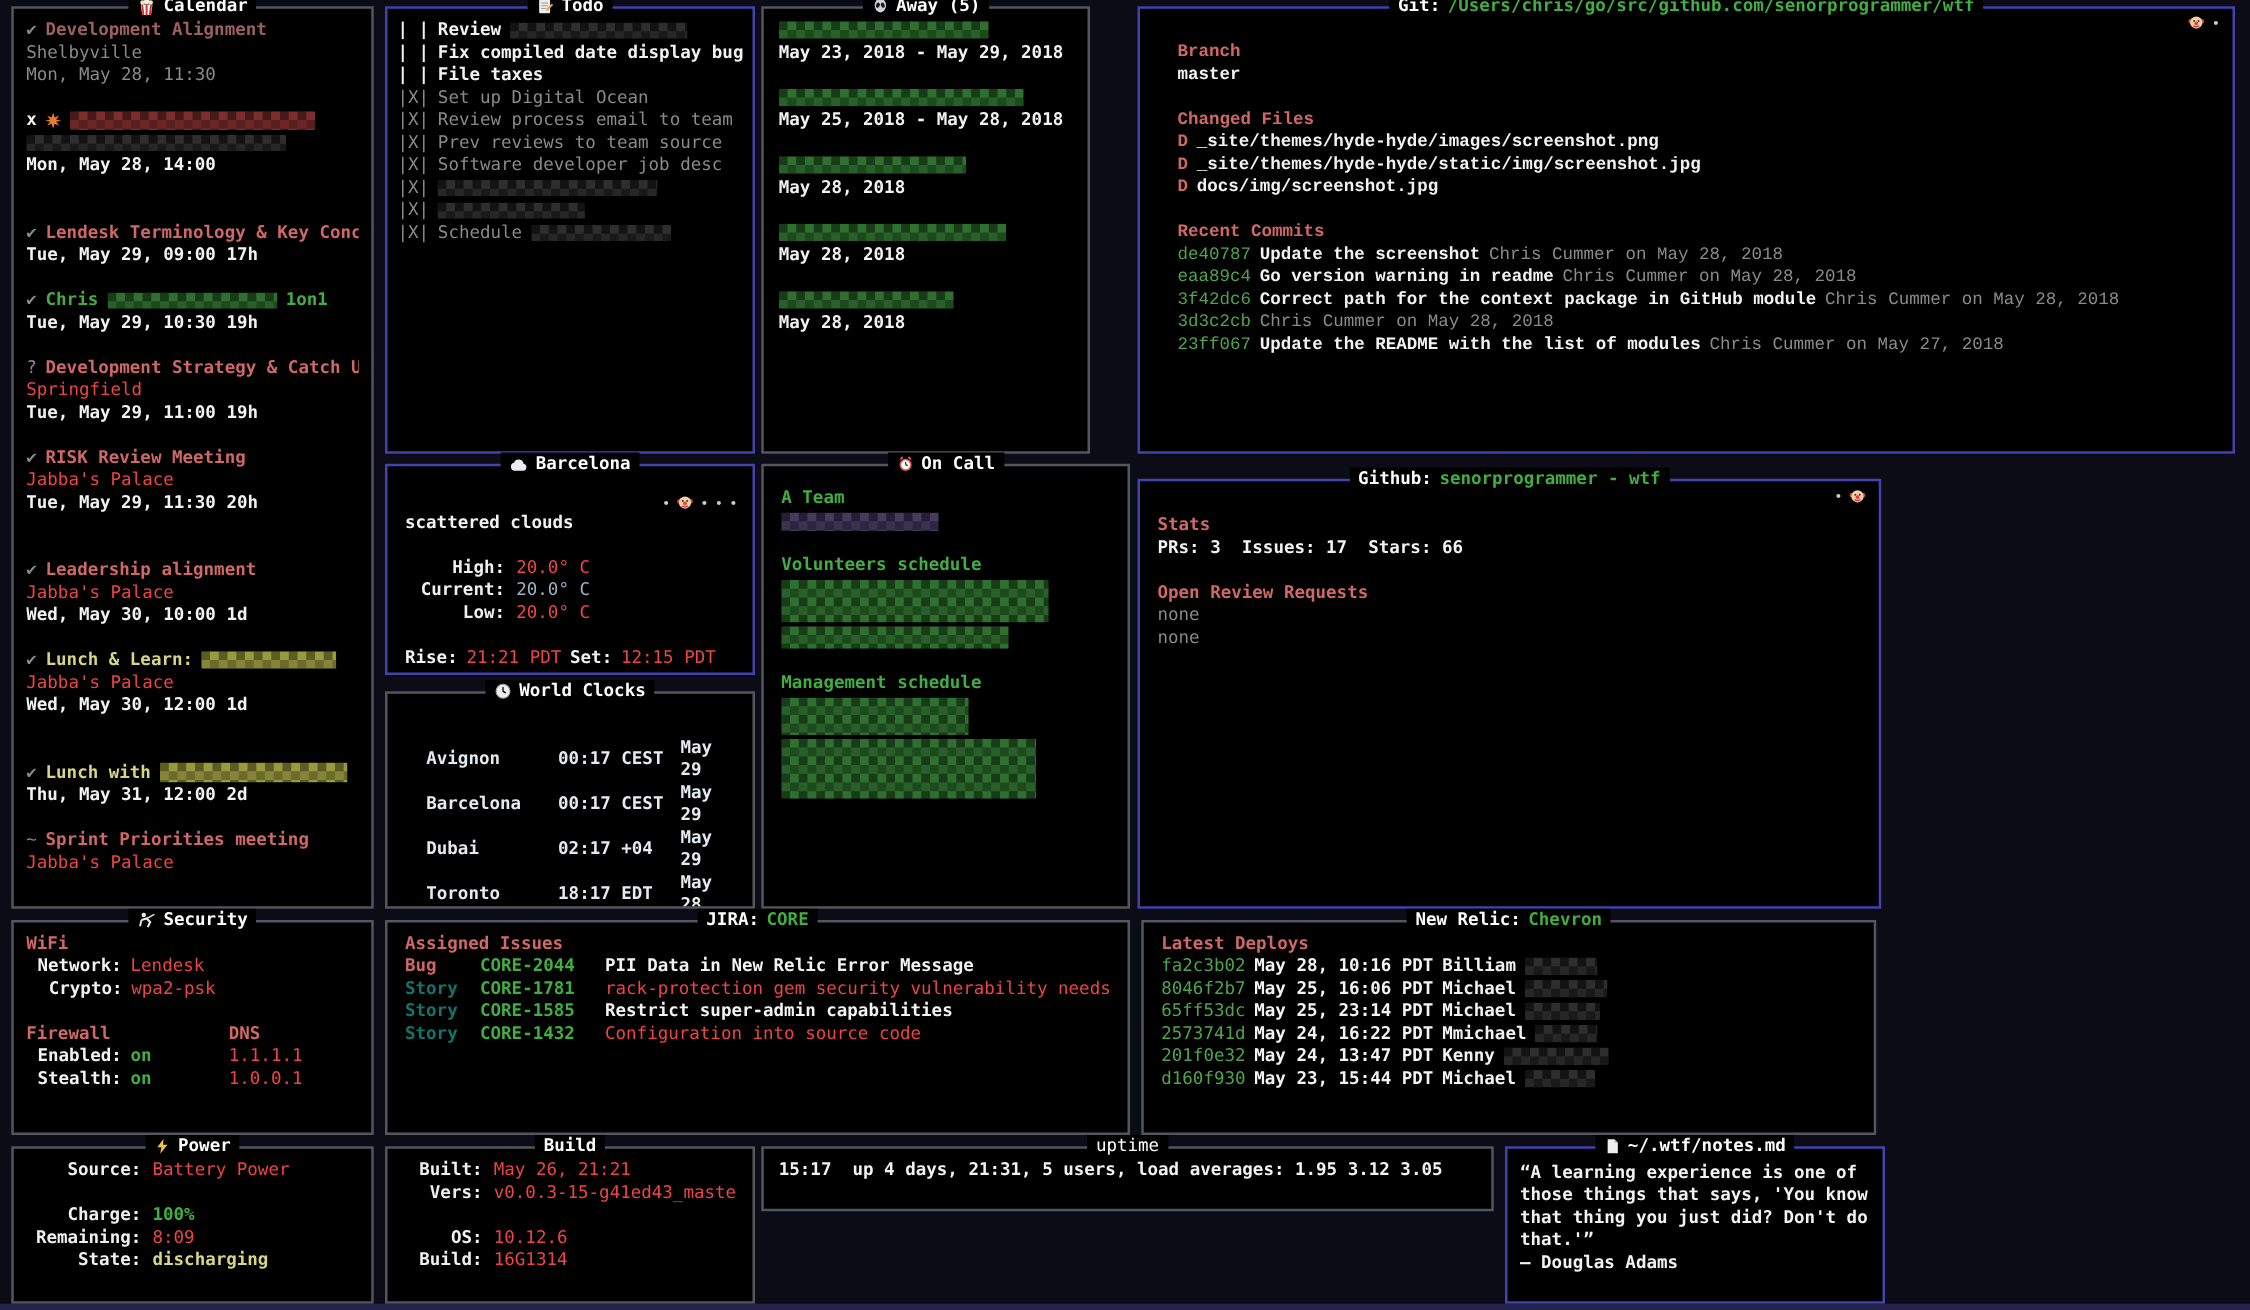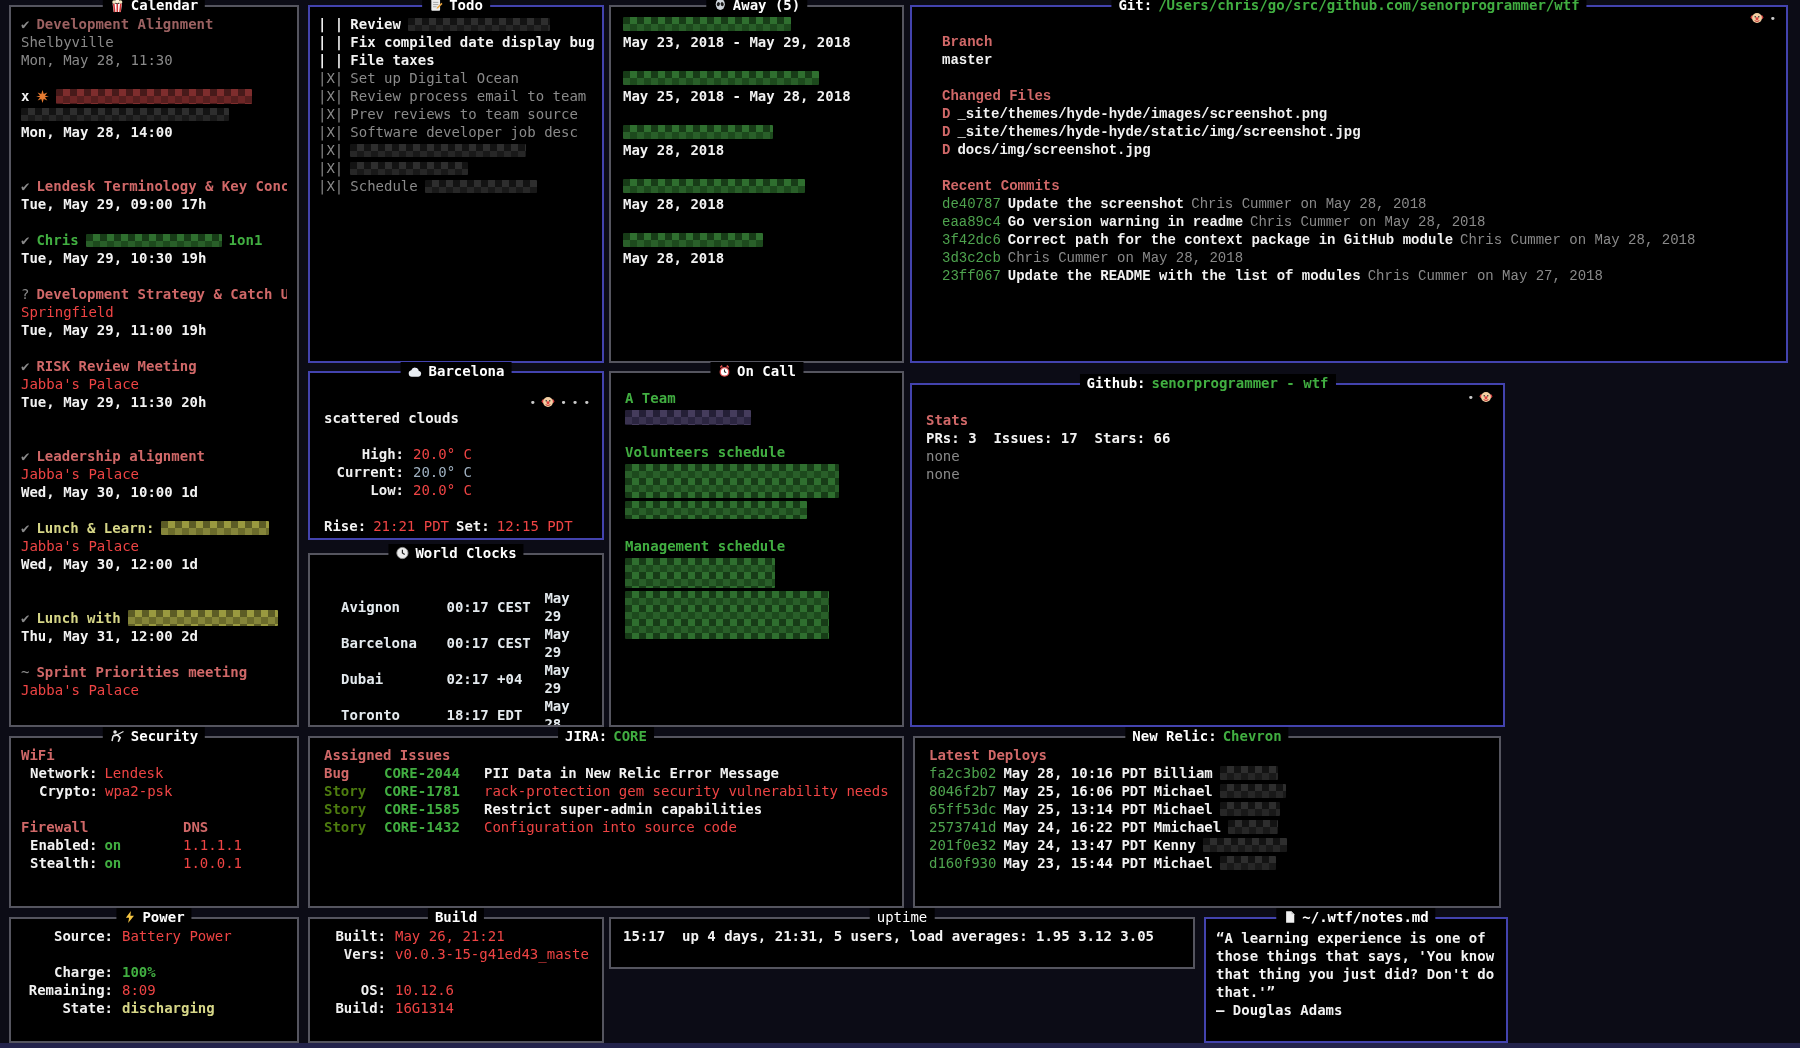--- a/index.html
+++ b/index.html
@@ -15,21 +15,21 @@
   .ln{min-height:18px;display:flex;align-items:center;gap:7px;white-space:pre;overflow:hidden;}
   .gap1{margin-top:18px;}
   .gap2{margin-top:36px;}
   .t-red{color:#d06868;font-weight:bold;}
   .t-green{color:#41ae41;font-weight:bold;}
   .hash{color:#4ea34e;}
   .t-dim{color:#8a8a8a;}
   .t-w{color:#ef4444;}
   .t-wb{color:#f2f2f2;font-weight:bold;}
   .t-khaki{color:#d6d687;font-weight:bold;}
-  .t-story{color:#4d7c0f;font-weight:bold;}
+  .t-story{color:#0f766e;font-weight:bold;}
   .t-dimred{color:#9b6161;font-weight:bold;}
   .t-cyanish{color:#9fb0c0;}
   .pager{position:absolute;display:flex;align-items:center;gap:5px;z-index:3;}
   .pdot{color:#cccccc;font-size:11px;line-height:11px;}
   .rx{display:inline-block;vertical-align:middle;border-radius:1px;
       background-size:14px 14px;filter:blur(.4px);}
   .rx.b{display:block;margin:3px 0;}
   .rx-red{background-image:conic-gradient(#7e2d2d 25%,#571f1f 0 50%,#6d2626 0 75%,#471a1a 0);}
   .rx-dark{background-image:conic-gradient(#2e2e2e 25%,#191919 0 50%,#272727 0 75%,#131313 0);}
   .rx-green{background-image:conic-gradient(#2f6f2f 25%,#1d4a1d 0 50%,#295f29 0 75%,#173c17 0);}
@@ -140,21 +140,21 @@
     <div class="ln"><span class="t-dim">|X|</span><span class="t-dim">Set up Digital Ocean</span></div>
     <div class="ln"><span class="t-dim">|X|</span><span class="t-dim">Review process email to team</span></div>
     <div class="ln"><span class="t-dim">|X|</span><span class="t-dim">Prev reviews to team source</span></div>
     <div class="ln"><span class="t-dim">|X|</span><span class="t-dim">Software developer job desc</span></div>
     <div class="ln"><span class="t-dim">|X|</span><span class="rx rx-dark" style="width:176px;height:13px;"></span></div>
     <div class="ln"><span class="t-dim">|X|</span><span class="rx rx-dark" style="width:118px;height:13px;"></span></div>
     <div class="ln"><span class="t-dim">|X|</span><span class="t-dim">Schedule</span><span class="rx rx-dark" style="width:112px;height:13px;"></span></div>
   </div>
 </div>
 
-<div class="panel" style="left:609px;top:5px;width:295px;height:358px;">
+<div class="panel" style="left:609px;top:5px;width:263px;height:358px;">
   <div class="ptitle">
     <span>
         <svg class="ic" width="14" height="14" viewBox="0 0 16 16">
           <ellipse cx="8" cy="7.2" rx="5.2" ry="6.4" fill="#ccd2d8"></ellipse>
           <ellipse cx="5.8" cy="7" rx="1.7" ry="2.4" fill="#1b1b1b" transform="rotate(22 5.8 7)"></ellipse>
           <ellipse cx="10.2" cy="7" rx="1.7" ry="2.4" fill="#1b1b1b" transform="rotate(-22 10.2 7)"></ellipse>
         </svg>
       </span>
     <span>Away (5)</span>
   </div>
@@ -351,20 +351,21 @@
           <circle cx="6" cy="6.7" r=".9" fill="#333"></circle>
           <circle cx="10" cy="6.7" r=".9" fill="#333"></circle>
           <circle cx="8" cy="8.8" r="1.7" fill="#e04040"></circle>
           <path d="M5.3 11 Q8 13 10.7 11" stroke="#c23333" stroke-width="1.1" fill="none"></path>
         </svg>
       </span>
   </div>
   <div class="pbody" style="padding-left:14px;">
     <div class="ln t-red" style="margin-top:18px;">Stats</div>
     <div class="ln t-wb">PRs: 3  Issues: 17  Stars: 66</div>
+    <div class="ln t-red gap1">Open Review Requests</div>
     <div class="ln t-dim">none</div>
     <div class="ln t-dim">none</div>
   </div>
 </div>
 
 <div class="panel" style="left:9px;top:736px;width:290px;height:172px;">
   <div class="ptitle">
     <span>
         <svg class="ic" width="15" height="15" viewBox="0 0 16 16">
           <circle cx="5.6" cy="3.2" r="1.9" fill="#e8e8e8"></circle>
@@ -426,21 +427,21 @@
 
 <div class="panel" style="left:913px;top:736px;width:588px;height:172px;">
   <div class="ptitle">
     <span>New Relic:</span>
     <span class="t-green">Chevron</span>
   </div>
   <div class="pbody" style="padding-left:14px;">
     <div class="ln t-red">Latest Deploys</div>
     <div class="ln"><span class="hash">fa2c3b02</span><span class="t-wb">May 28, 10:16 PDT</span><span class="t-wb">Billiam</span><span class="rx rx-dark" style="width:58px;height:14px;"></span></div>
     <div class="ln"><span class="hash">8046f2b7</span><span class="t-wb">May 25, 16:06 PDT</span><span class="t-wb">Michael</span><span class="rx rx-dark" style="width:66px;height:14px;"></span></div>
-    <div class="ln"><span class="hash">65ff53dc</span><span class="t-wb">May 25, 13:14 PDT</span><span class="t-wb">Michael</span><span class="rx rx-dark" style="width:60px;height:14px;"></span></div>
+    <div class="ln"><span class="hash">65ff53dc</span><span class="t-wb">May 25, 23:14 PDT</span><span class="t-wb">Michael</span><span class="rx rx-dark" style="width:60px;height:14px;"></span></div>
     <div class="ln"><span class="hash">2573741d</span><span class="t-wb">May 24, 16:22 PDT</span><span class="t-wb">Mmichael</span><span class="rx rx-dark" style="width:50px;height:14px;"></span></div>
     <div class="ln"><span class="hash">201f0e32</span><span class="t-wb">May 24, 13:47 PDT</span><span class="t-wb">Kenny</span><span class="rx rx-dark" style="width:84px;height:14px;"></span></div>
     <div class="ln"><span class="hash">d160f930</span><span class="t-wb">May 23, 15:44 PDT</span><span class="t-wb">Michael</span><span class="rx rx-dark" style="width:56px;height:14px;"></span></div>
   </div>
 </div>
 
 <div class="panel" style="left:9px;top:917px;width:290px;height:126px;">
   <div class="ptitle">
     <span>
         <svg class="ic" width="13" height="14" viewBox="0 0 16 16">

